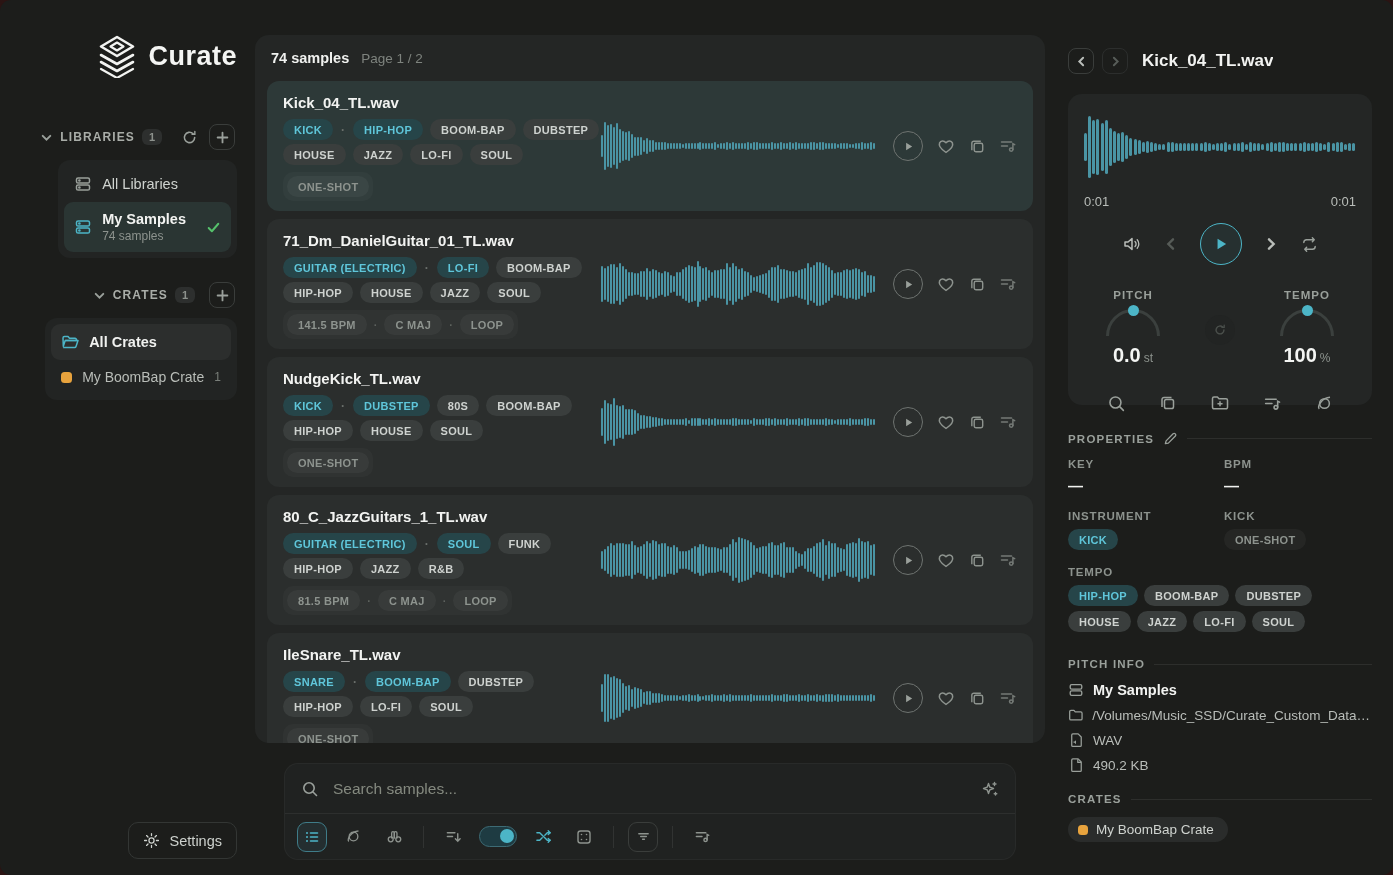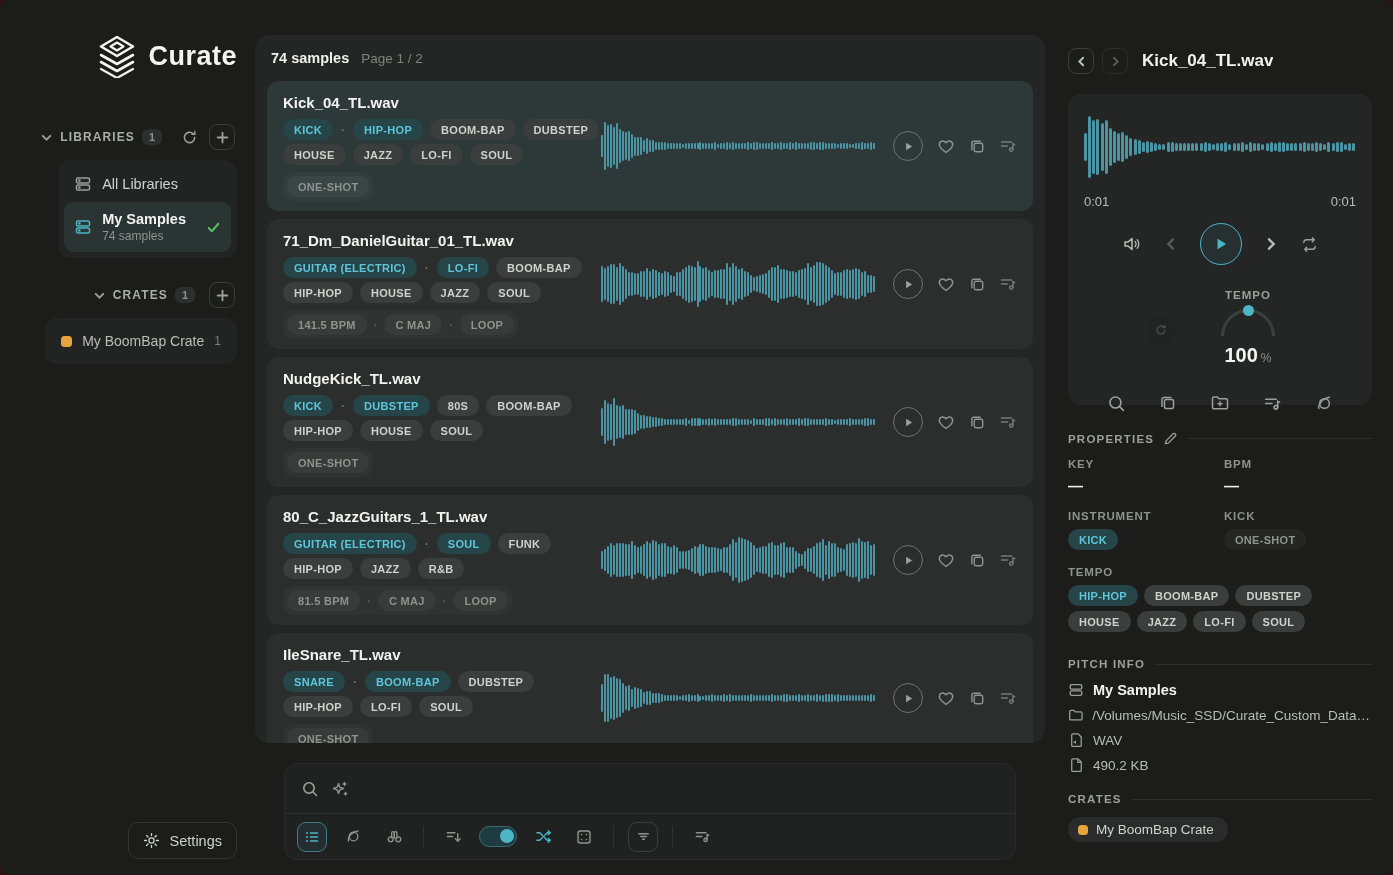--- a/index.html
+++ b/index.html
@@ -175,20 +175,27 @@
       <span class="badge">1</span>
       <span class="sec-spacer"></span>
       <span class="icon-btn bordered">
         <svg width="13" height="13" viewBox="0 0 12 12" stroke="currentColor" stroke-width="1.7" stroke-linecap="round">
             <path d="M6 1.5 V10.5 M1.5 6 H10.5"></path>
           </svg>
       </span>
     </div>
 
     <div class="group">
+      <div class="side-item sel-crate">
+        <svg width="18" height="18" viewBox="0 0 18 18" fill="none" stroke="#4cb5c7" stroke-width="1.5" stroke-linejoin="round">
+            <path d="M2 5 a1.5 1.5 0 0 1 1.5-1.5 H7 l1.5 1.8 H14 a1.5 1.5 0 0 1 1.5 1.5 v0.7 H4.2 L2.3 13.2 Z"></path>
+            <path d="M4.2 7.5 H17 L15 13.5 a1.4 1.4 0 0 1-1.35 1 H2.9 a0.9 0.9 0 0 1-0.6-0.3"></path>
+          </svg>
+        <span>All Crates</span>
+      </div>
       <div class="side-item">
         <span class="crate-dot"></span>
         <span class="crate-name">My BoomBap Crate</span>
         <span class="crate-count">1</span>
       </div>
     </div>
 
     <div class="side-flex"></div>
     <div class="side-divider"></div>
     <div class="settings-btn">
@@ -881,20 +888,21 @@
   </div>
         </div>
     </div>
 
     <div class="search-card">
       <div class="search-row">
         <svg width="18" height="18" viewBox="0 0 18 18" fill="none" stroke="#9aa09b" stroke-width="1.6" stroke-linecap="round">
             <circle cx="8" cy="8" r="5.2"></circle>
             <path d="M12 12 L15.5 15.5"></path>
           </svg>
+        <input class="search-input" placeholder="Search samples..." style="">
         <svg width="18" height="18" viewBox="0 0 18 18" fill="none" stroke="#8d938e" stroke-width="1.4" stroke-linejoin="round">
             <path d="M7.5 3.5 L8.8 7.2 L12.5 8.5 L8.8 9.8 L7.5 13.5 L6.2 9.8 L2.5 8.5 L6.2 7.2 Z"></path>
             <path d="M13.5 2.5 v3 M12 4 h3" stroke-linecap="round"></path>
             <path d="M14.5 12.5 v2.6 M13.2 13.8 h2.6" stroke-linecap="round"></path>
           </svg>
       </div>
       <div class="search-divider"></div>
       <div class="tool-row">
         <span class="tool-btn active">
           <svg width="16" height="16" viewBox="0 0 16 16" stroke="currentColor" fill="currentColor" stroke-width="1.6" stroke-linecap="round">
@@ -1065,20 +1073,27 @@
         </span>
         <svg width="16" height="16" viewBox="0 0 12 12" fill="none" stroke="currentColor" stroke-width="1.8" stroke-linecap="round">
             <path d="M4.5 2.5 L8 6 L4.5 9.5"></path>
           </svg>
         <svg width="19" height="19" viewBox="0 0 20 20" fill="none" stroke="#9aa09b" stroke-width="1.5" stroke-linecap="round" stroke-linejoin="round">
             <path d="M4 8 a3 3 0 0 1 3-3 h8 M13 3 l2 2 -2 2"></path>
             <path d="M16 12 a3 3 0 0 1 -3 3 H5 M7 17 l-2-2 2-2"></path>
           </svg>
       </div>
       <div class="knob-row">
+        <div class="knob">
+          <span class="knob-label">PITCH</span>
+          <span class="arc">
+              <span class="dot"></span>
+            </span>
+          <span class="knob-value"><span>0.0</span><span class="knob-unit">st</span></span>
+        </div>
         <span class="reset-btn">
           <svg width="14" height="14" viewBox="0 0 16 16" fill="none" stroke="currentColor" stroke-width="1.6" stroke-linecap="round">
               <path d="M12.5 8 a4.5 4.5 0 1 1 -1.4 -3.3"></path>
               <path d="M12.8 2.4 v2.6 h-2.6" stroke-width="1.4"></path>
             </svg>
         </span>
         <div class="knob">
           <span class="knob-label">TEMPO</span>
           <span class="arc">
               <span class="dot"></span>

